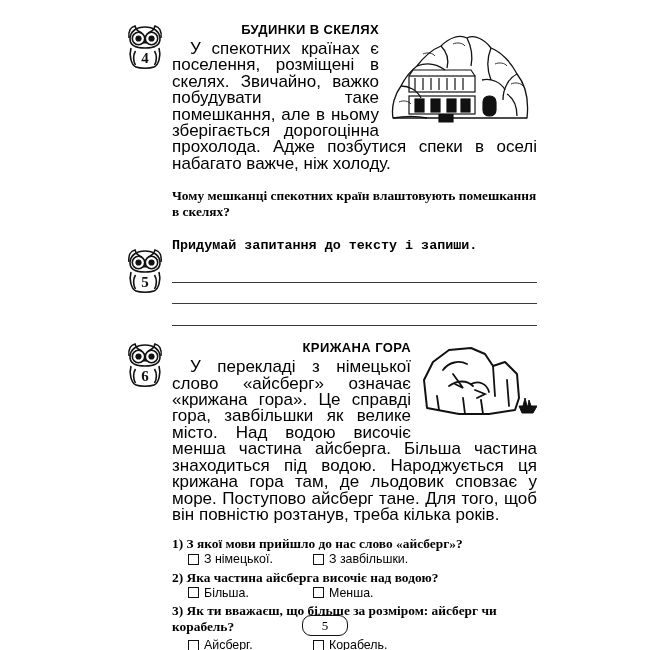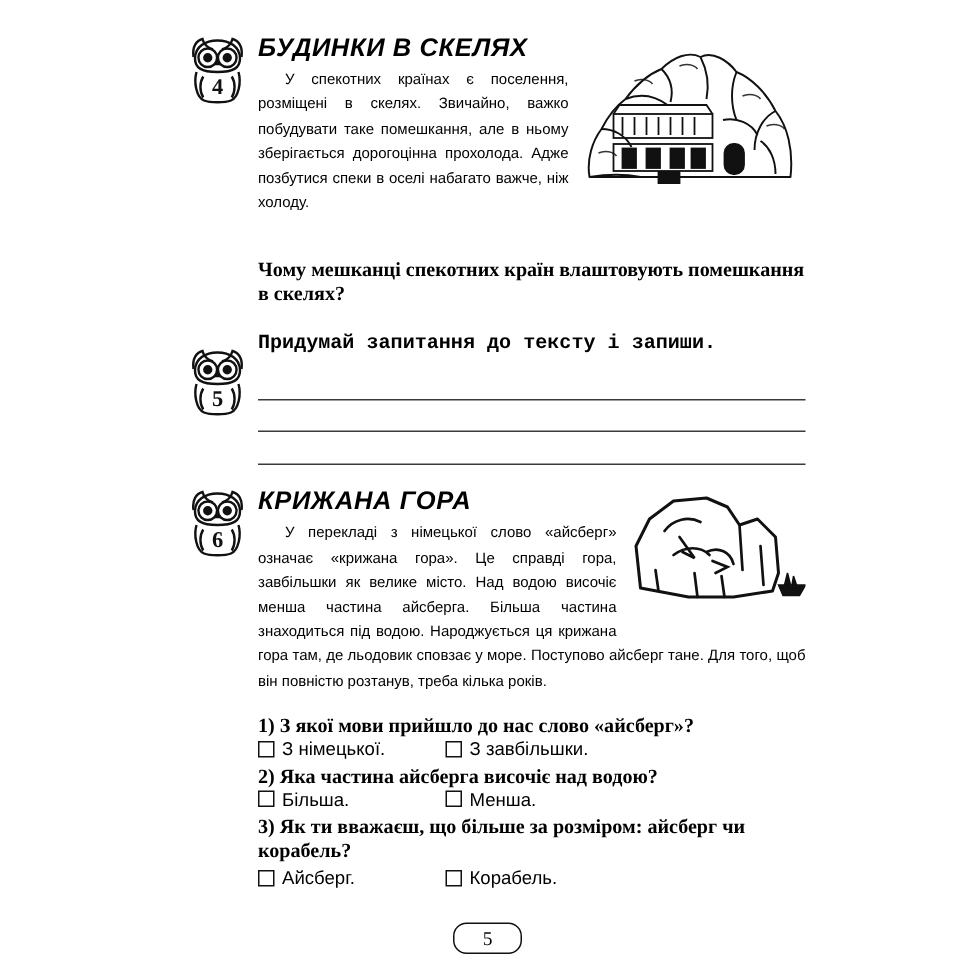--- a/index.html
+++ b/index.html
@@ -43,29 +43,28 @@
     position: relative;
   }
 
   .task-body {
     margin-left: 50px;
   }
 
   .title {
     font-family: "Liberation Sans", sans-serif;
     font-weight: bold;
+    font-size: 13px;
+    letter-spacing: 0.4px;
+    text-align: right;
+    margin: 0 0 4px 0;
+  }
+
+  .prose {
     font-size: 17px;
-    letter-spacing: 0.4px;
-    text-align: left;
-    margin: 0 0 4px 0;
-    font-style: italic;
-  }
-
-  .prose {
-    font-size: 10px;
     line-height: 16.4px;
     text-align: justify;
     margin: 0;
     text-indent: 18px;
     hyphens: manual;
   }
 
   
   .illus-rocks {
     float: right;
@@ -101,20 +100,21 @@
   .opt {
     display: flex;
     align-items: flex-start;
     font-size: 12.4px;
     line-height: 15.5px;
     margin-bottom: 1px;
   }
   .opt-row {
     display: flex;
     margin-bottom: 1px;
+    margin-left: 16px;
   }
   .opt-row .opt { margin-bottom: 0; }
   .opt-row .opt:first-child { width: 125px; flex: none; }
 
   .checkbox {
     width: 11px;
     height: 11px;
     border: 1.6px solid #111;
     box-sizing: border-box;
     margin: 1.5px 5px 0 0;
@@ -222,21 +222,21 @@
               <path d="M124 64 C128 62, 134 63, 136 66"></path>
               <path d="M12 82 C16 80, 22 81, 24 84"></path>
             </g>
           </svg>
         </div>
 
         <div class="title">БУДИНКИ В СКЕЛЯХ</div>
         <p class="prose">У спекотних країнах є посе­лення, розміщені в скелях. Зви­чайно, важко побудувати таке помешкання, але в ньому збері­гається дорогоцінна прохолода. Адже позбутися спеки в оселі набагато важче, ніж холоду.</p>
       </div>
 
-      <div class="q-block" style="margin-top:28px;">
+      <div class="q-block" style="margin-top:16px;">
         <p class="q-text">Чому мешканці спекотних країн влаштовують помеш­кання в скелях?</p>
       </div>
     </div>
 
     <div class="task" style="margin-top:18px;">
       <div class="owl-wrap" style="top:8px;">
         <svg class="owl-svg" viewBox="0 0 46 48" width="46" height="48" aria-hidden="true">
           <g fill="none" stroke="#111" stroke-width="1.6">
             <path d="M7 16 C6 9, 9 5, 13 4 C14 8, 17 10, 20 11"></path>
             <path d="M39 16 C40 9, 37 5, 33 4 C32 8, 29 10, 26 11"></path>

